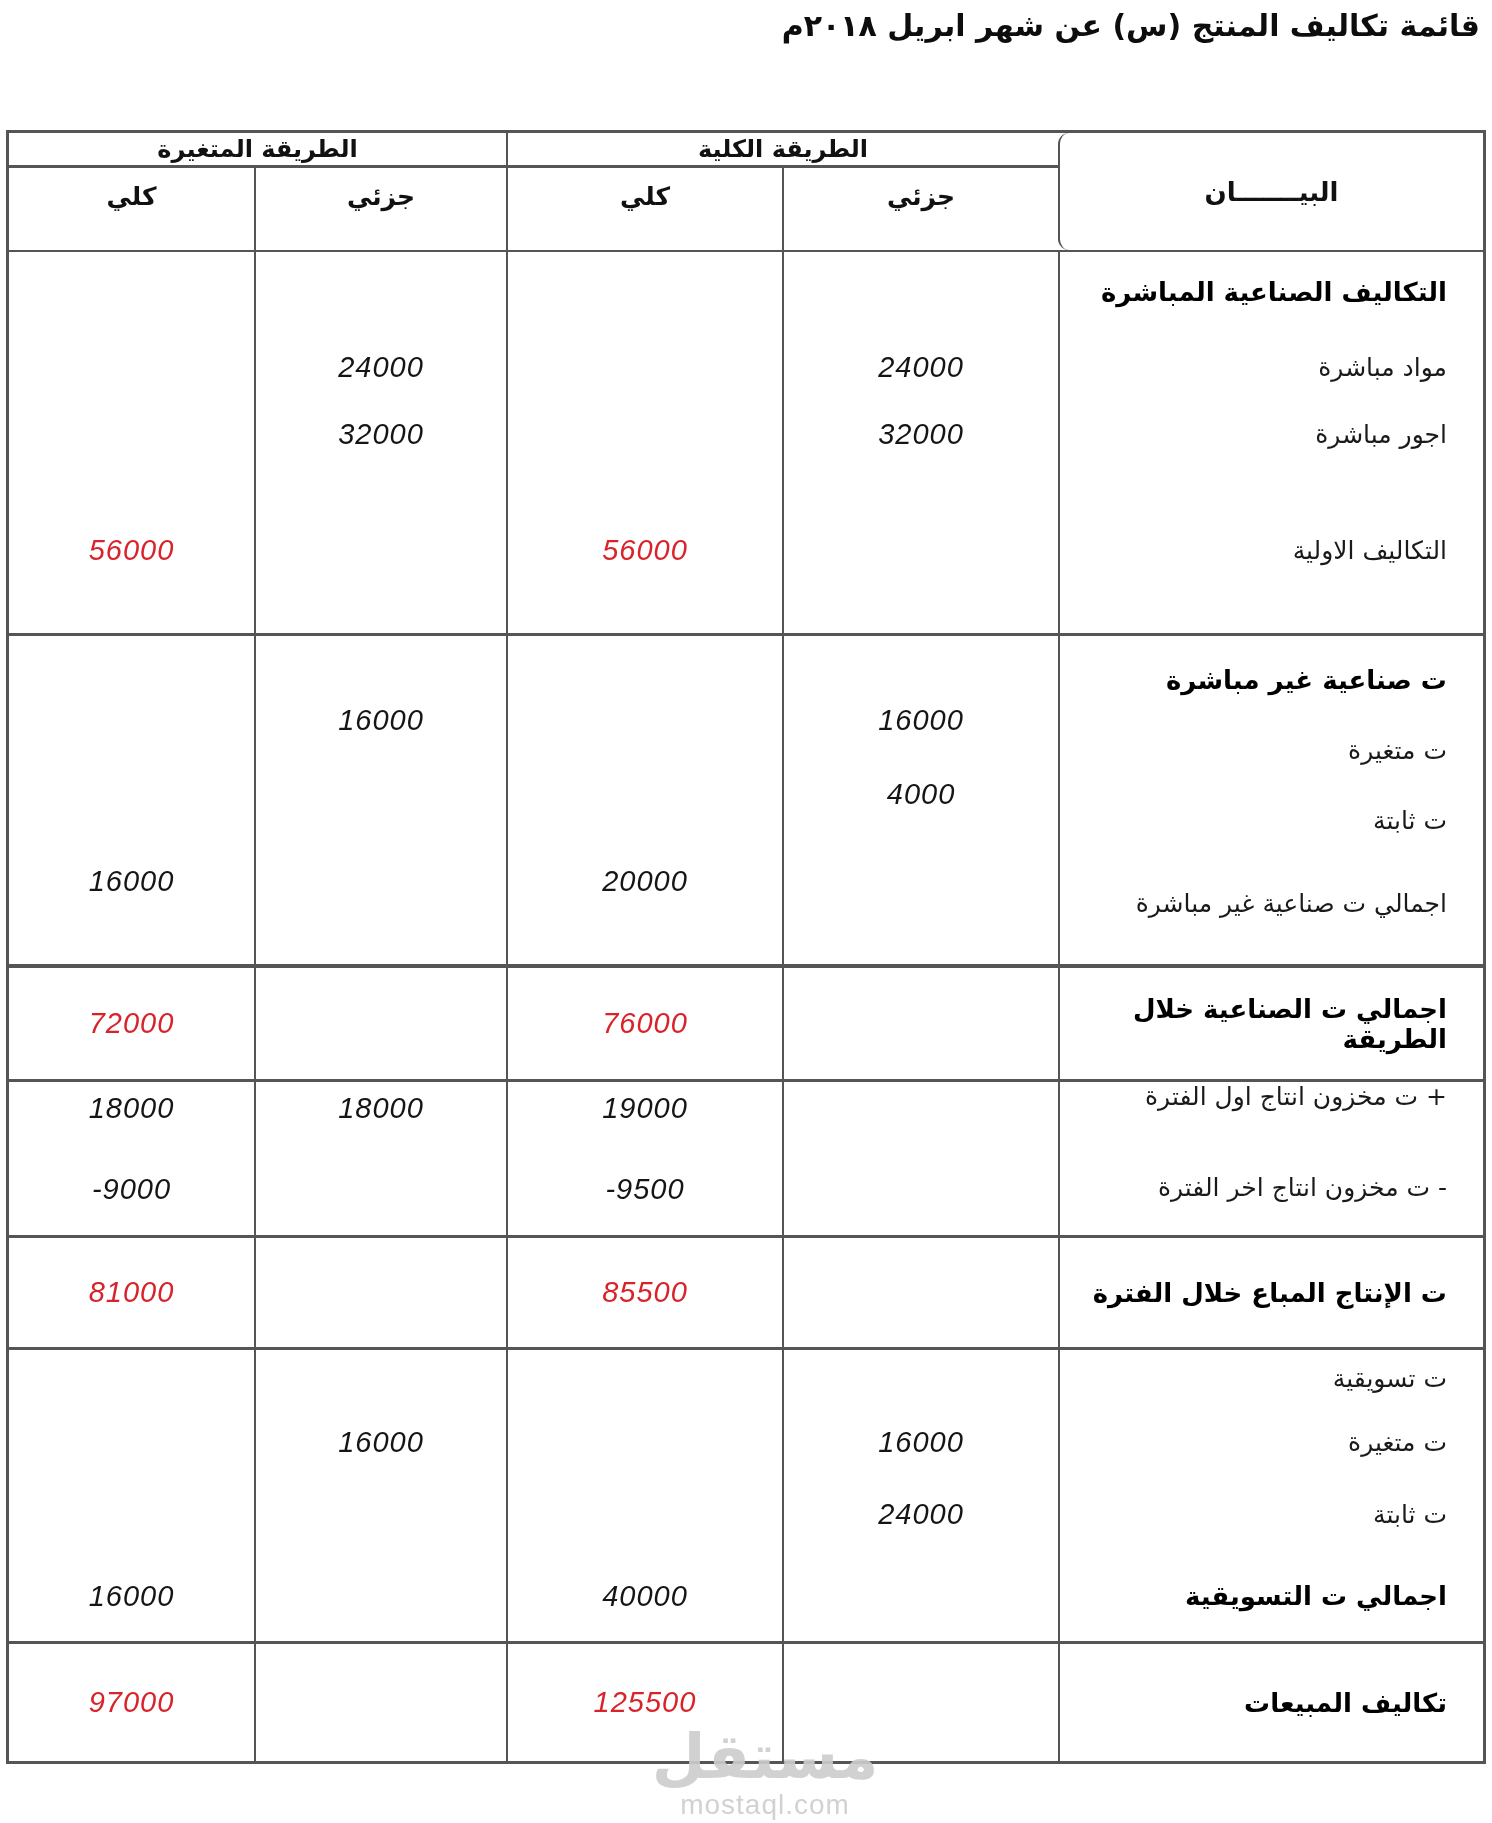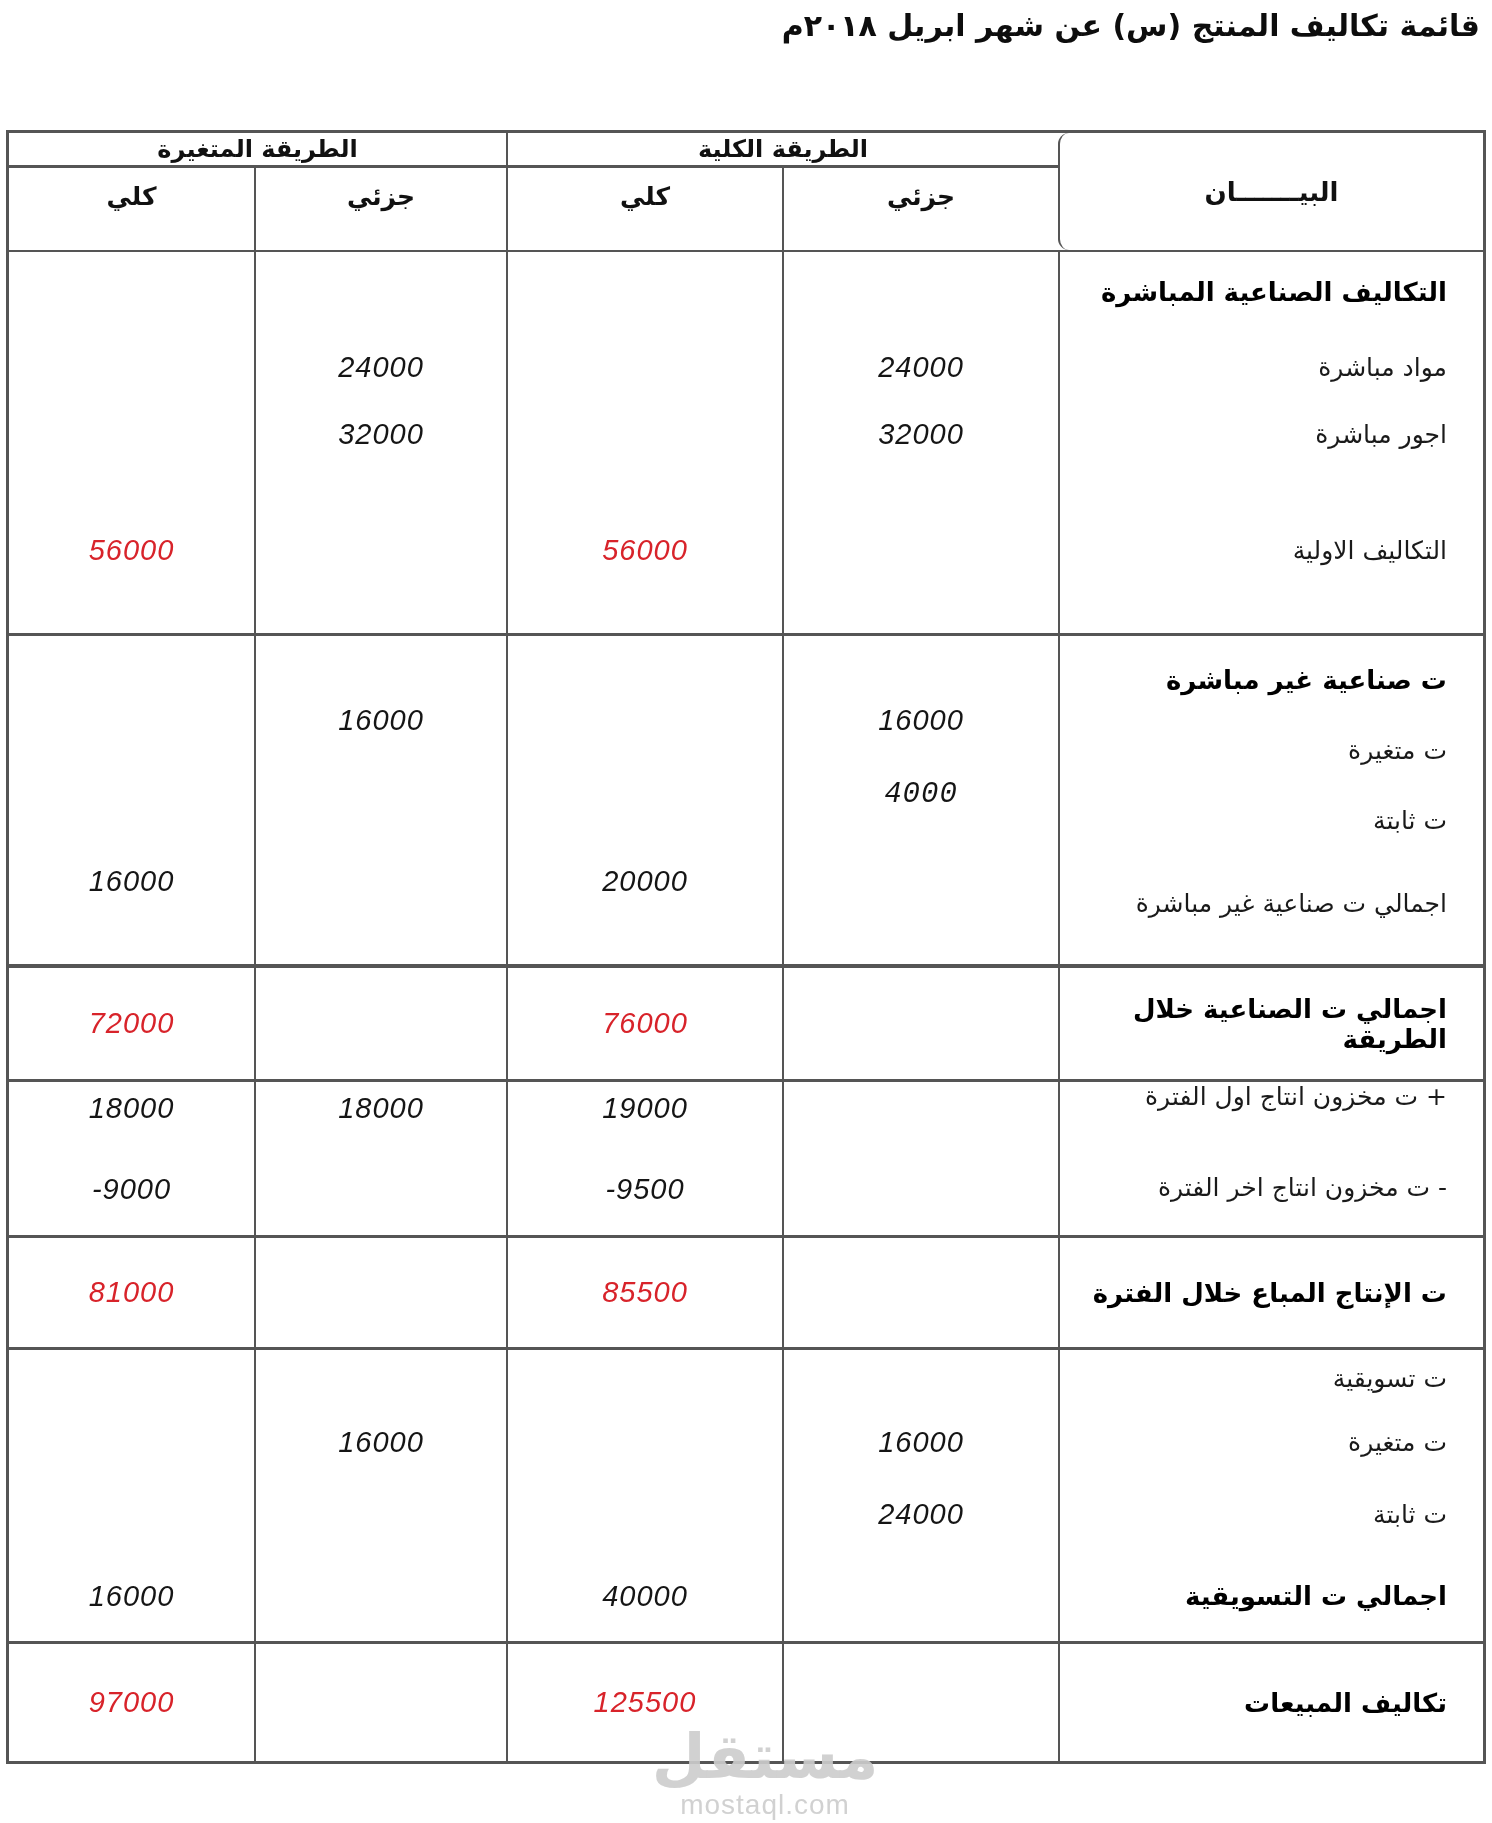--- a/index.html
+++ b/index.html
@@ -175,21 +175,21 @@
           <div class="cell num-cell">
             <span class="num" style="transform: translateY(-18px);">16000</span>
           </div>
           <div class="cell num-cell"></div>
         </div>
         <div class="row grid-cols" style="height: 70px;">
           <div class="cell label-cell">
             <span style="transform: translateY(12px);">ت ثابتة</span>
           </div>
           <div class="cell num-cell">
-            <span class="num" style="transform: translateY(-14px); font-family: Liberation Mono, monospace;">4000</span>
+            <span class="num" style="transform: translateY(-14px);">4000</span>
           </div>
           <div class="cell num-cell"></div>
           <div class="cell num-cell"></div>
           <div class="cell num-cell"></div>
         </div>
         <div class="row grid-cols" style="height: 121px;">
           <div class="cell label-cell">
             <span>اجمالي ت صناعية غير مباشرة</span>
           </div>
           <div class="cell num-cell"></div>

